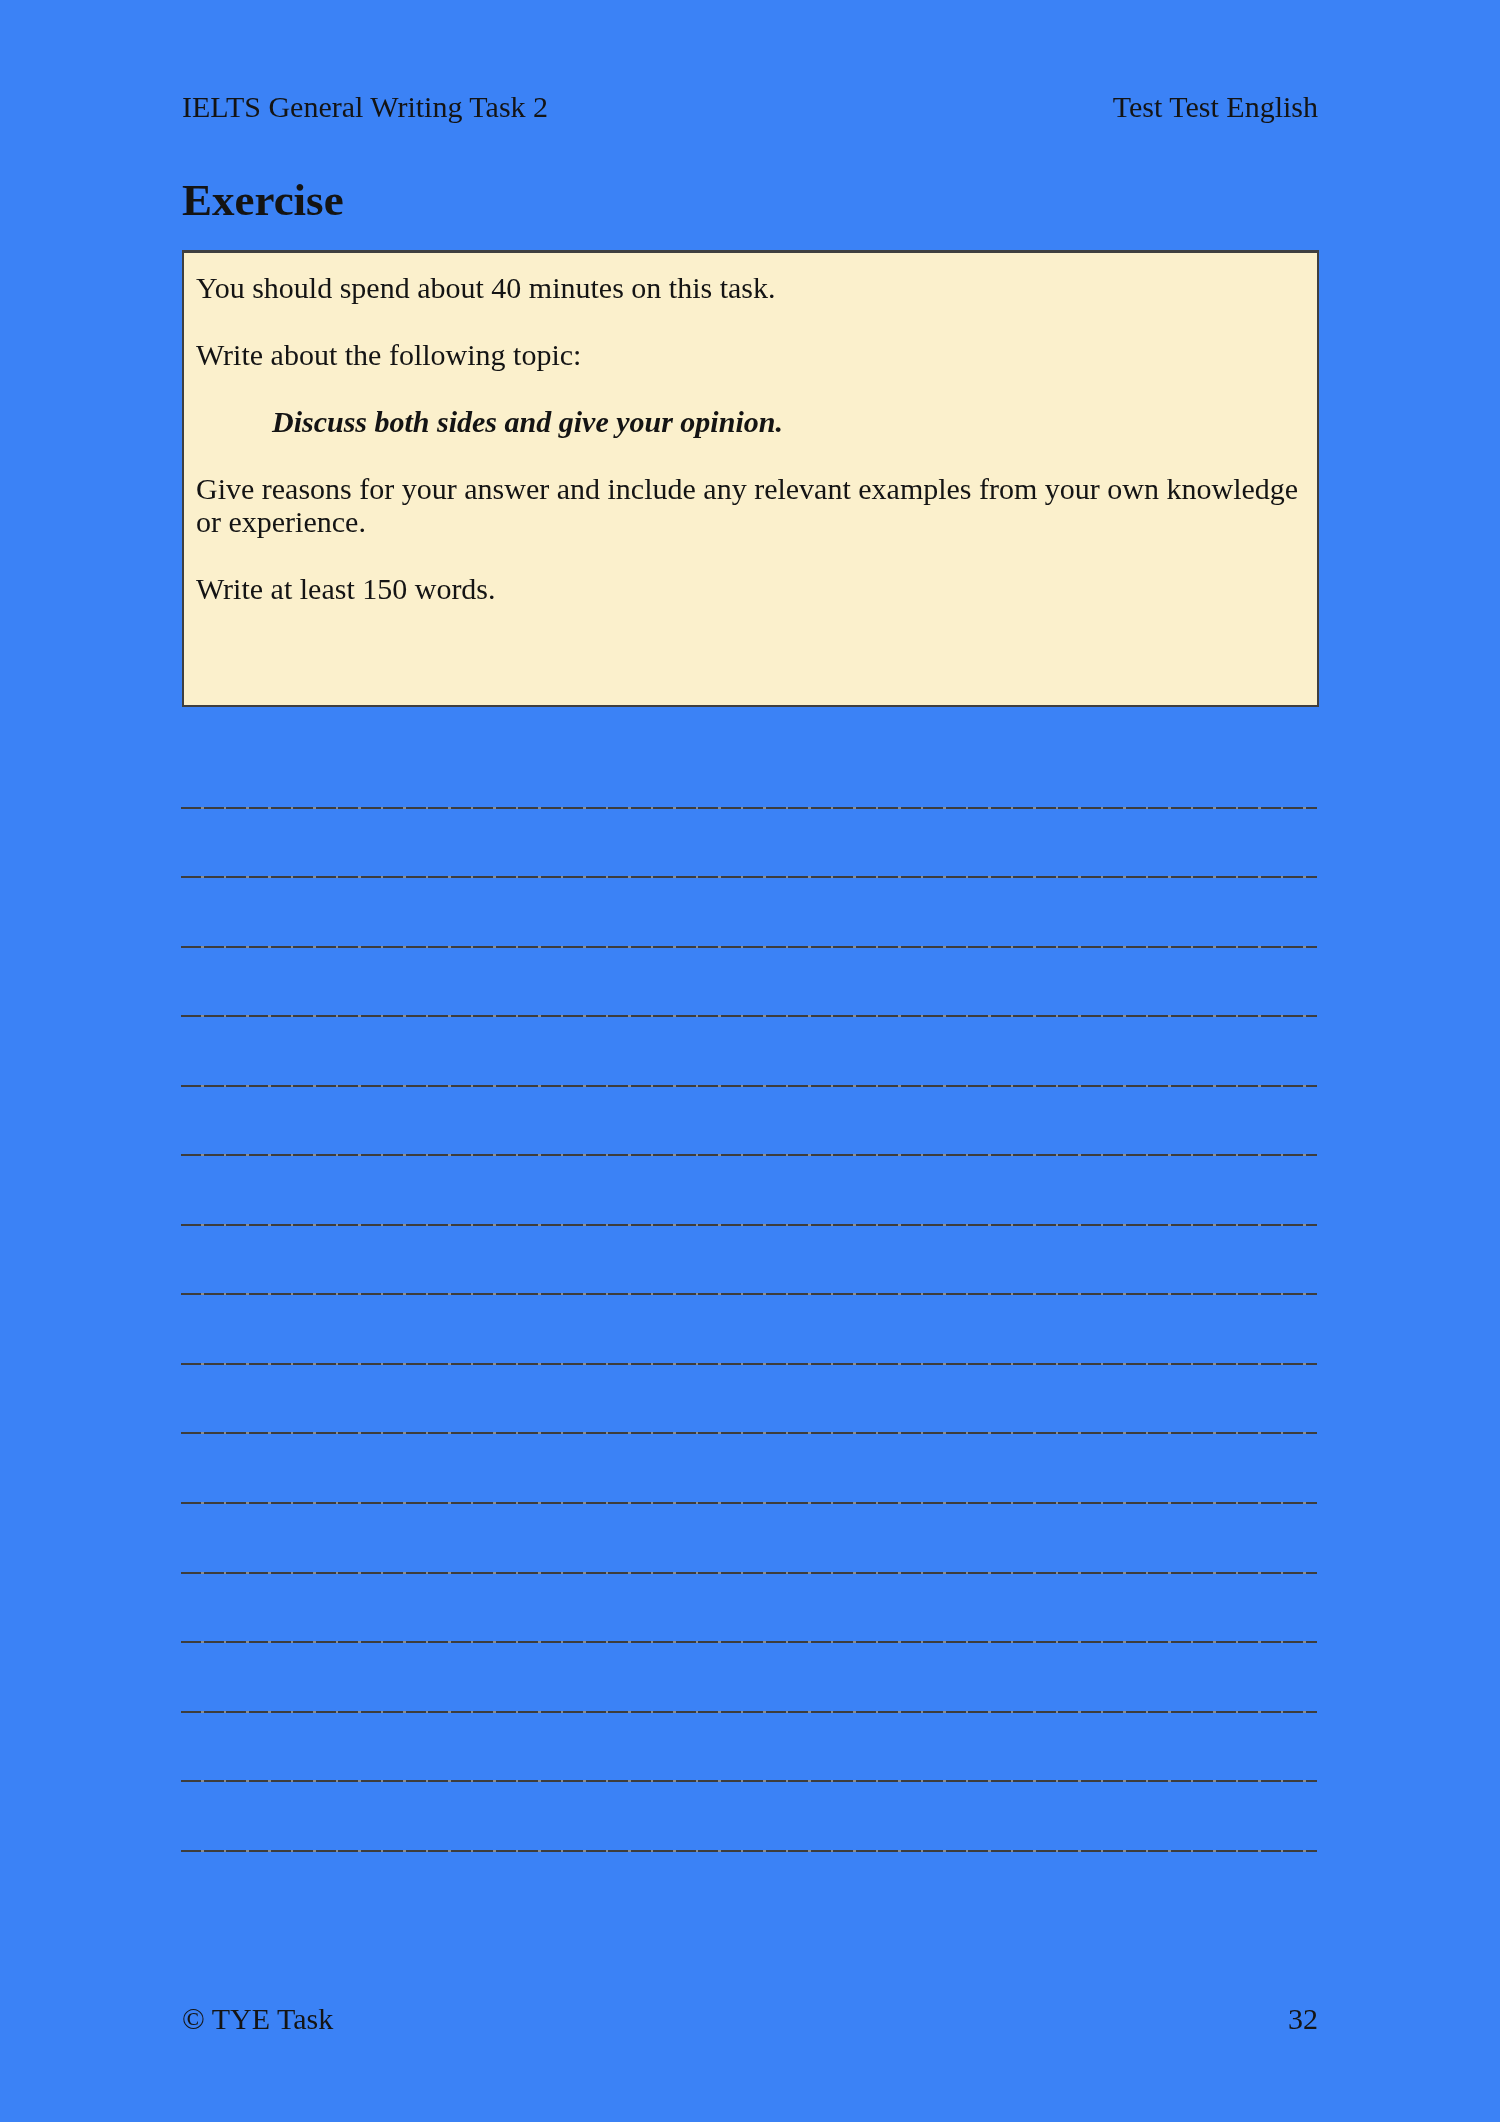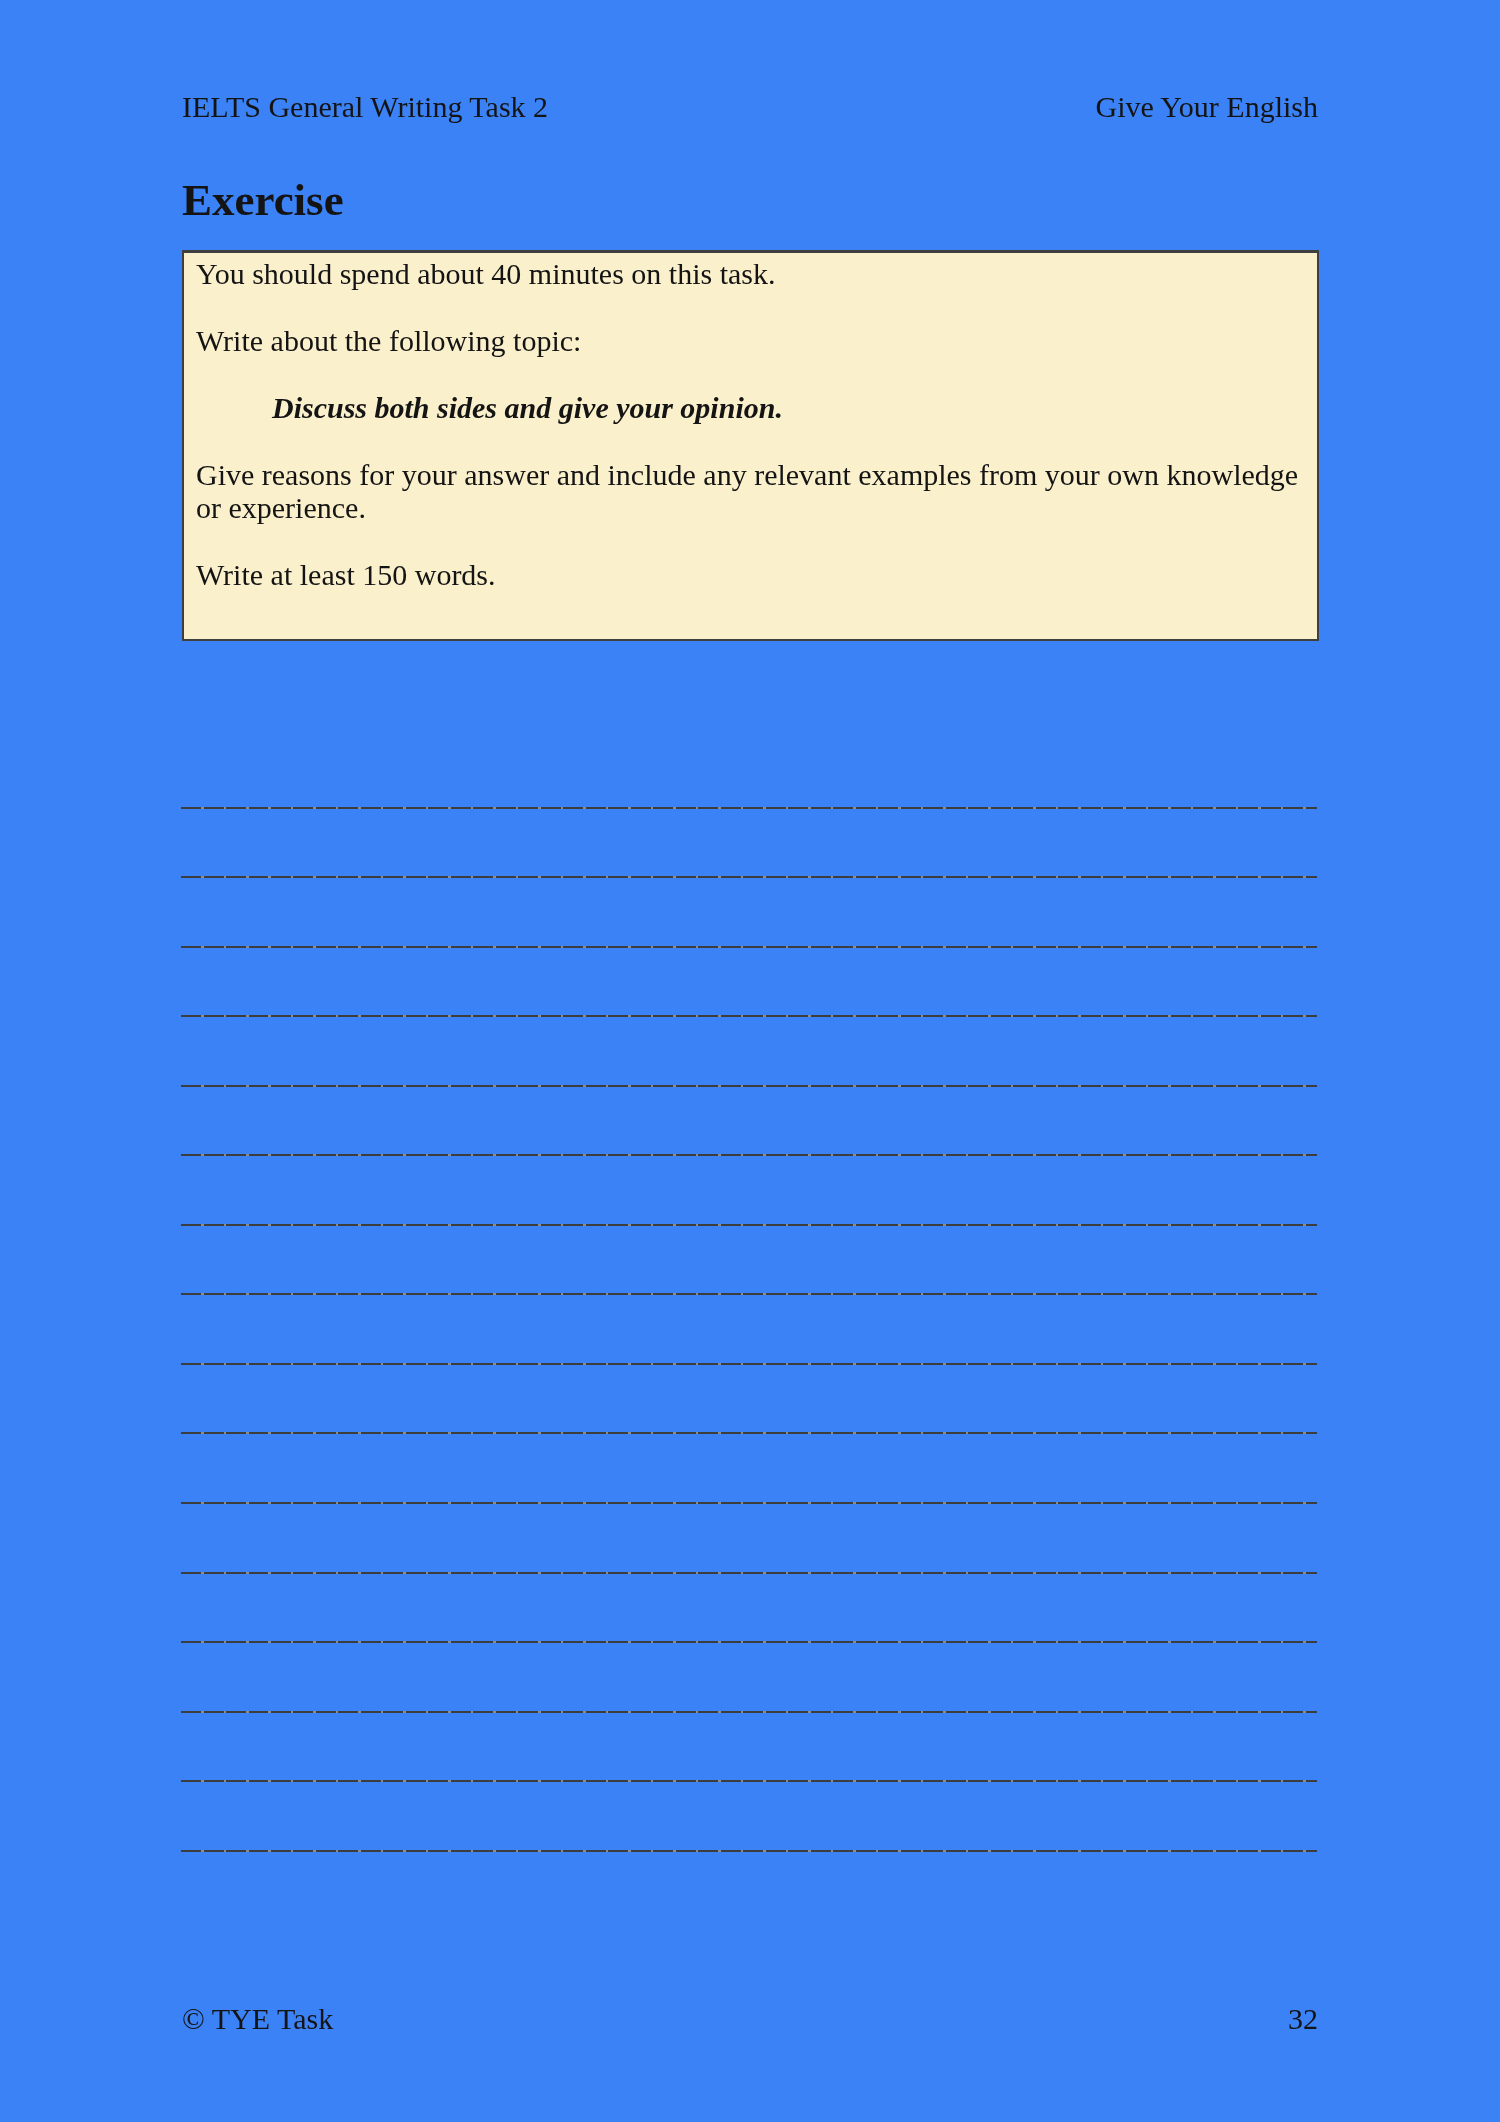--- a/index.html
+++ b/index.html
@@ -33,26 +33,26 @@
     top: 182px;
     font-size: 45px;
     line-height: 36px;
     font-weight: bold;
   }
   .task-box {
     position: absolute;
     left: 182px;
     top: 250px;
     width: 1137px;
-    height: 391px;
+    height: 457px;
     box-sizing: border-box;
     background: var(--box-bg, #FBF0CC);
     border: 2px solid var(--box-border, #3F3F3F);
     border-top-width: 3px;
-    padding: 4px 14px 0 12px;
+    padding: 18px 14px 0 12px;
     font-size: 30px;
     line-height: 33px;
   }
   .task-box p {
     margin: 0 0 34px 0;
   }
   .task-box p:last-child {
     margin-bottom: 0;
   }
   .task-box .topic {
@@ -90,21 +90,21 @@
     line-height: 34px;
   }
 </style>
 </head>
 <body>
 
 <div class="page" style="--box-bg: #FBF0CC; --box-border: #3F3F3F; --text-color: #141414; --line-color: #3D3D3D;">
 
   <div class="header">
     <span>IELTS General Writing Task 2</span>
-    <span>Give Your English</span>
+    <span>Test Test English</span>
   </div>
 
   <div class="section-heading">Exercise</div>
 
   <div class="task-box">
     <p>You should spend about 40 minutes on this task.</p>
     <p>Write about the following topic:</p>
     <p class="topic">Discuss both sides and give your opinion.</p>
     <p>Give reasons for your answer and include any relevant examples from your own knowledge or experience.</p>
     <p>Write at least 150 words.</p>

